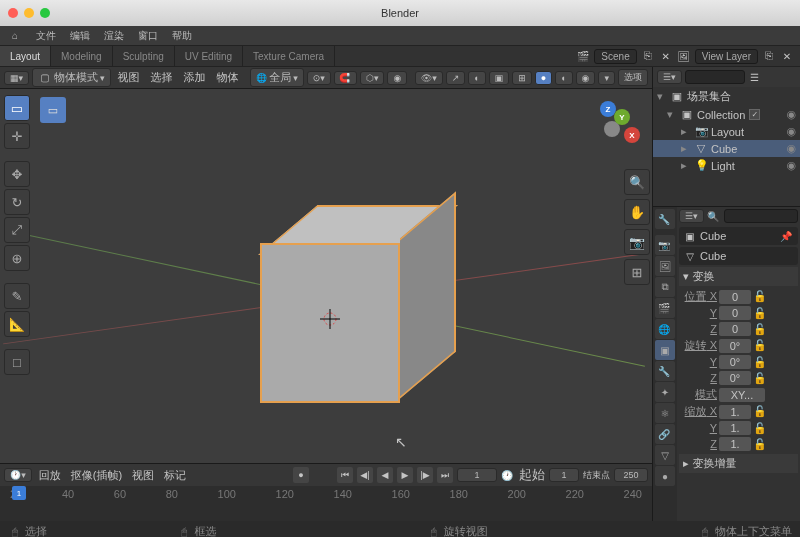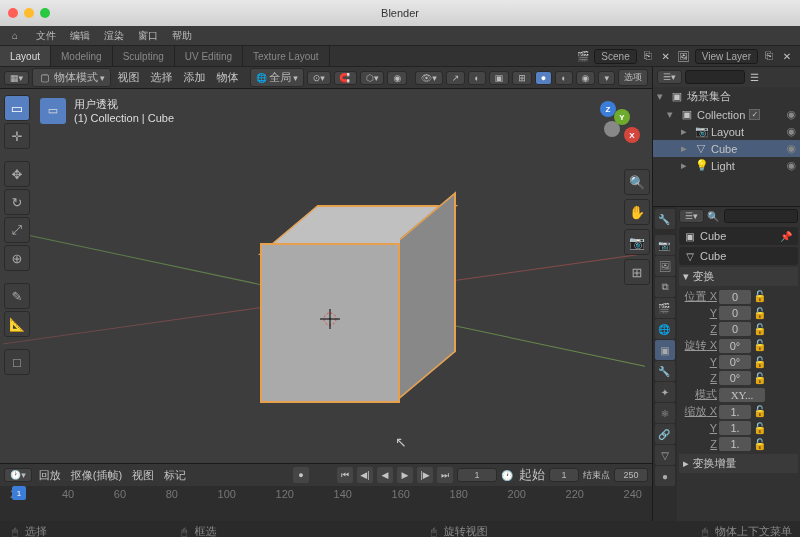--- a/index.html
+++ b/index.html
@@ -96,21 +96,21 @@
   <span>渲染</span>
   <span>窗口</span>
   <span>帮助</span>
 </div>
 
 <div class="workspaces">
   <div class="ws-tab active">Layout</div>
   <div class="ws-tab">Modeling</div>
   <div class="ws-tab">Sculpting</div>
   <div class="ws-tab">UV Editing</div>
-  <div class="ws-tab">Texture Layout</div>
+  <div class="ws-tab">Texture Camera</div>
   <div class="ws-right">
     <span class="ui-icon">🎬</span>
     <span class="scene-label">Scene</span>
     <span class="ui-icon">⎘</span>
     <span class="ui-icon">✕</span>
     <span class="ui-icon">🖼</span>
     <span class="scene-label">View Layer</span>
     <span class="ui-icon">⎘</span>
     <span class="ui-icon">✕</span>
   </div>
@@ -172,24 +172,20 @@
         <div class="cursor3d">
           <svg viewBox="0 0 20 20">
               <circle cx="10" cy="10" r="6" fill="none" stroke="#d44" stroke-width="1" stroke-dasharray="2"></circle>
               <line x1="10" y1="0" x2="10" y2="20" stroke="#000"></line>
               <line x1="0" y1="10" x2="20" y2="10" stroke="#000"></line>
             </svg>
         </div>
 
         <div class="info-overlay">
           <div class="info-icon">▭</div>
-          <div>
-            <div>用户透视</div>
-            <div>(1) Collection | Cube</div>
-          </div>
         </div>
 
         <div class="gizmo">
           <div class="gizmo-c gz-center"></div>
           <div class="gizmo-c gz-z">Z</div>
           <div class="gizmo-c gz-y">Y</div>
           <div class="gizmo-c gz-x">X</div>
         </div>
 
         <div class="side-btns">
@@ -347,21 +343,21 @@
             <span class="val">0°</span>
             <span class="lock">🔓</span>
           </div>
         <div class="prop-row">
             <span class="lbl">Z</span>
             <span class="val">0°</span>
             <span class="lock">🔓</span>
           </div>
         <div class="prop-row">
             <span class="lbl">模式</span>
-            <span class="val" style="width:46px;font-family:Liberation Serif, serif;">XY...</span>
+            <span class="val" style="width:46px;">XY...</span>
           </div>
         <div class="prop-row">
             <span class="lbl"><span>缩放</span> X</span>
             <span class="val">1.</span>
             <span class="lock">🔓</span>
           </div>
         <div class="prop-row">
             <span class="lbl">Y</span>
             <span class="val">1.</span>
             <span class="lock">🔓</span>

